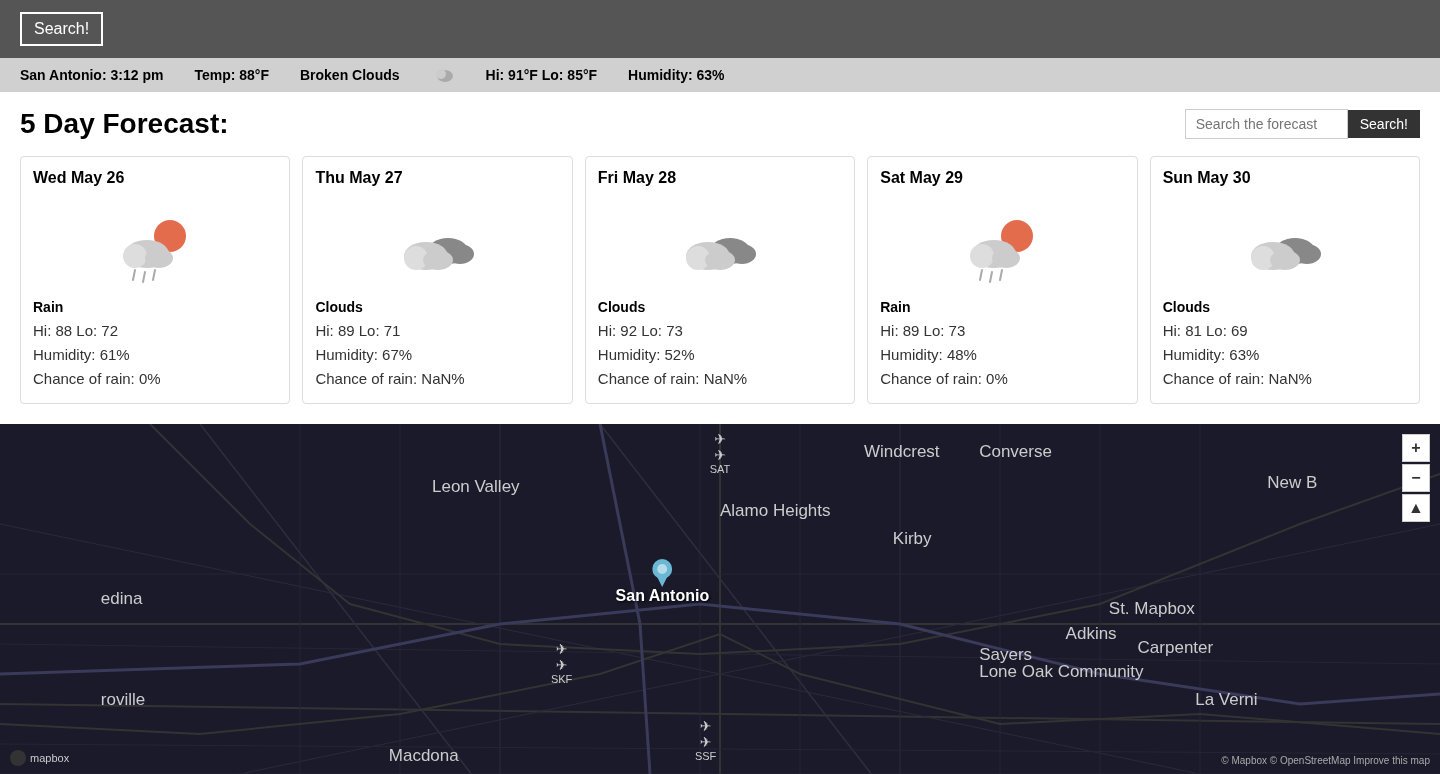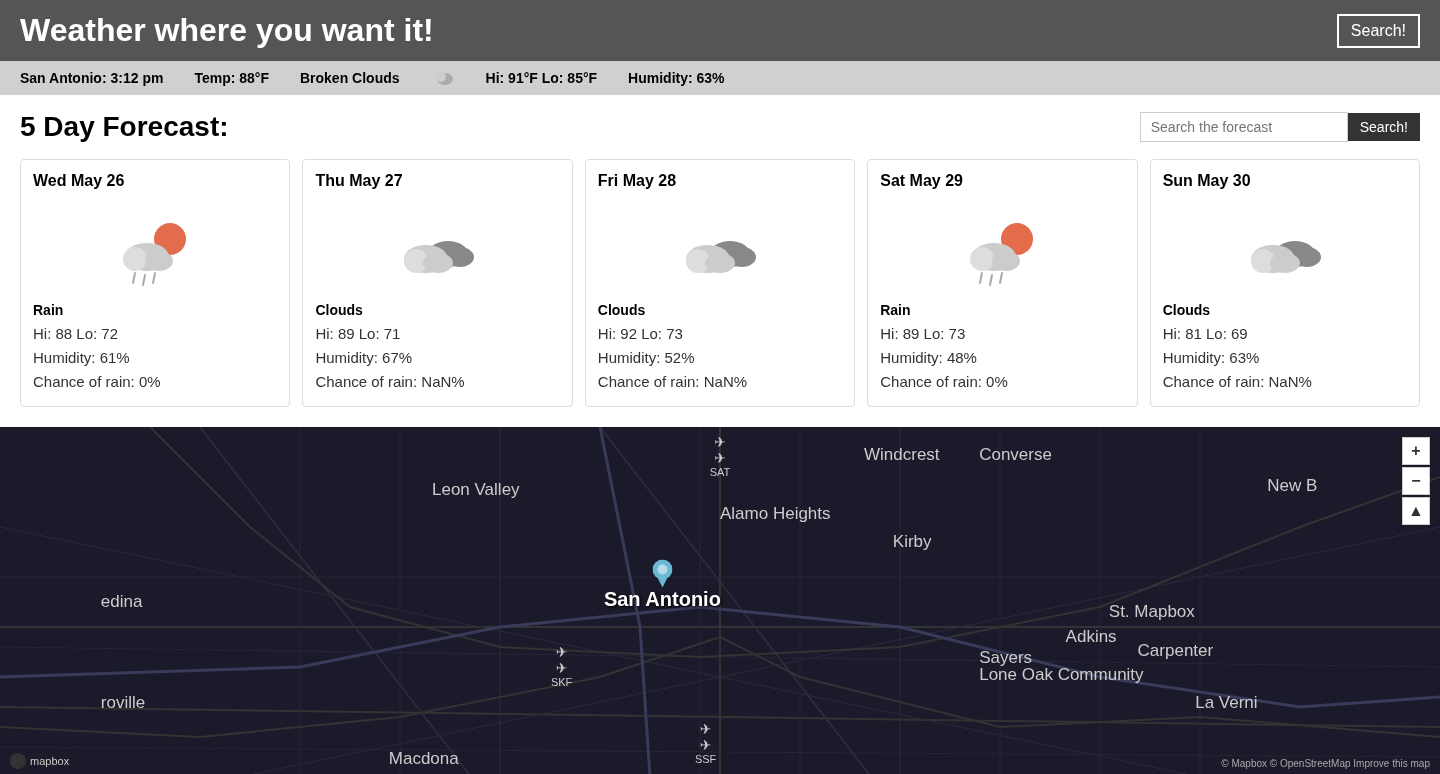--- a/index.html
+++ b/index.html
@@ -66,21 +66,21 @@
       font-weight: bold;
     }
     #forecast-search-area {
       display: flex;
       align-items: center;
     }
     #forecast-search-input {
       padding: 6px 10px;
       font-size: 14px;
       border: 1px solid #ccc;
-      width: 208px;
+      width: 163px;
       outline: none;
     }
     #forecast-search-button {
       padding: 6px 12px;
       font-size: 14px;
       background: #333;
       color: #fff;
       border: none;
       cursor: pointer;
     }
@@ -197,21 +197,20 @@
       content: '✈';
       display: block;
       font-size: 14px;
       color: #ccc;
     }
   </style>
 </head>
 <body>
 
 <div id="header">
-  <h1>Weather where you want it!</h1>
   <div id="header-search-area">
     <button id="header-search-button">Search!</button>
   </div>
 </div>
 
 <div id="status-bar">
   <span>San Antonio: 3:12 pm</span>
   <span>Temp: 88°F</span>
   <span>Broken Clouds</span>
 
@@ -390,21 +389,21 @@
         <div class="map-label" style="left: 7%; top: 47%;">edina</div>
         <div class="map-label" style="left: 7%; top: 76%;">roville</div>
       </div>
 
     <div style="position:absolute; left:46%; top:45%; transform:translate(-50%,-50%); display:flex; flex-direction:column; align-items:center;">
       <svg width="20" height="28" viewBox="0 0 20 28">
         <ellipse cx="10" cy="10" rx="10" ry="10" fill="#6ab8d4"></ellipse>
         <ellipse cx="10" cy="10" rx="5" ry="5" fill="#fff" opacity="0.5"></ellipse>
         <polygon points="4,16 16,16 10,28" fill="#6ab8d4"></polygon>
       </svg>
-      <span style="color:#fff; font-size:20px; font-weight:bold; text-shadow:1px 1px 3px #000;">San Antonio</span>
+      <span style="color:#fff; font-size:16px; font-weight:bold; text-shadow:1px 1px 3px #000;">San Antonio</span>
     </div>
 
     <div id="map-airports">
         <div class="airport-marker" style="left: 50%; top: 2%; position: absolute; transform: translateX(-50%); color: rgb(204, 204, 204); font-size: 11px; text-align: center;"><span style="display:block;font-size:14px;">✈</span>SAT</div>
         <div class="airport-marker" style="left: 39%; top: 62%; position: absolute; transform: translateX(-50%); color: rgb(204, 204, 204); font-size: 11px; text-align: center;"><span style="display:block;font-size:14px;">✈</span>SKF</div>
         <div class="airport-marker" style="left: 49%; top: 84%; position: absolute; transform: translateX(-50%); color: rgb(204, 204, 204); font-size: 11px; text-align: center;"><span style="display:block;font-size:14px;">✈</span>SSF</div>
       </div>
 
     <div class="map-controls">
       <button class="map-ctrl-btn">+</button>

